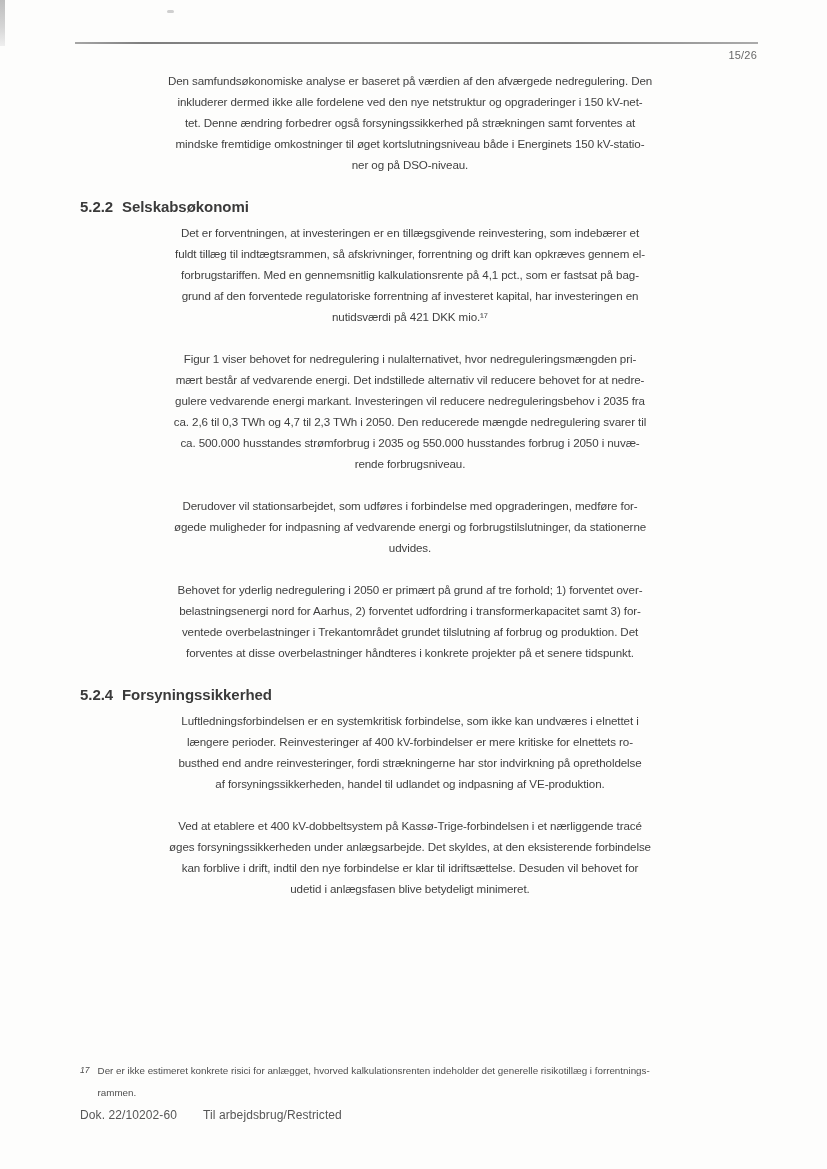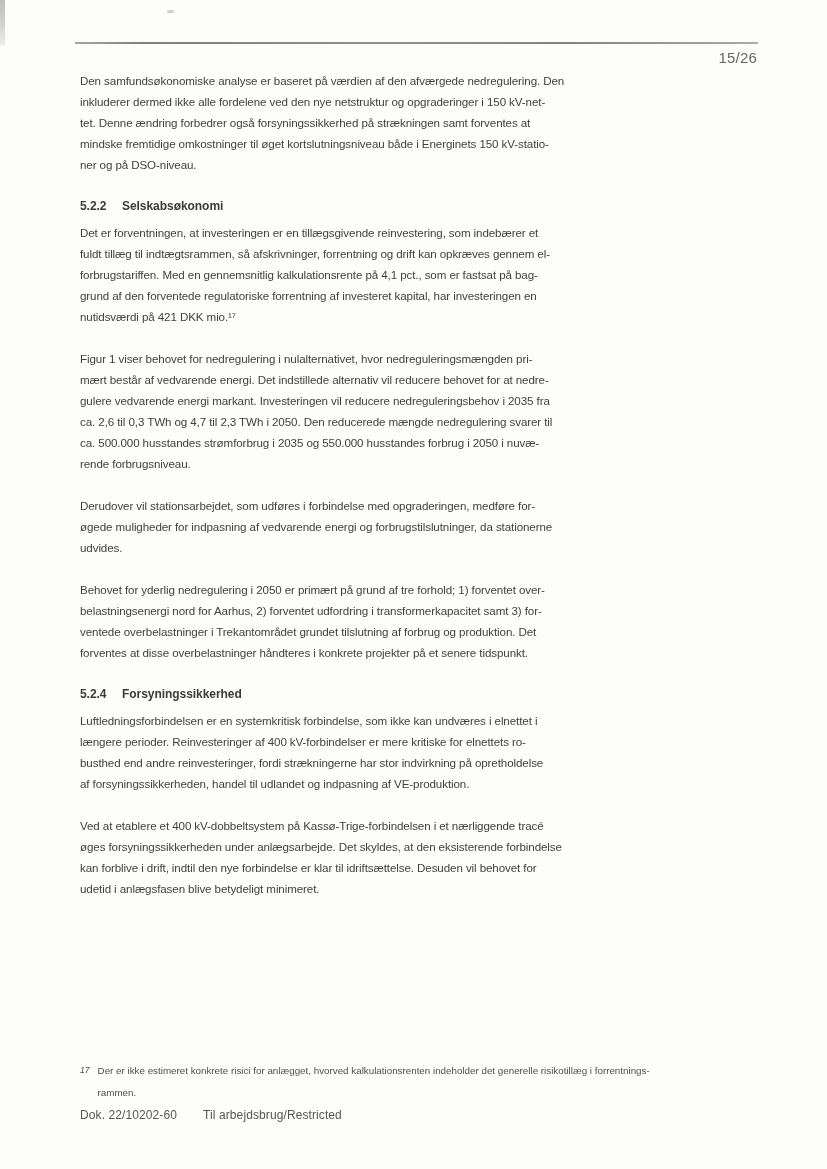--- a/index.html
+++ b/index.html
@@ -20,37 +20,38 @@
   .scan-smudge{
     position:absolute;left:167px;top:10px;width:7px;height:3px;
     background:#cfcfcf;border-radius:2px;
   }
   .top-rule{
     position:absolute;left:75px;top:42px;width:683px;height:2px;
     background:linear-gradient(90deg,#a6a6a6 0%,#7e7e7e 10%,#909090 45%,#838383 72%,#ababab 100%);
   }
   .page-number{
     position:absolute;top:49px;right:70px;
-    font-size:15px;color:#676767;letter-spacing:0.2px;
+    font-size:11px;color:#676767;letter-spacing:0.2px;
   }
   .content{
     position:absolute;left:80px;top:70px;width:660px;
   }
   .content p{
     margin:0 0 21px 0;
     font-size:11.6px;
     line-height:21px;
     letter-spacing:-0.1px;
     white-space:pre-line;
     color:#3f3f3f;
+    text-align:center;
   }
   h2.section-heading{
     display:flex;
     margin:0 0 5px 0;
-    font-size:12px;
+    font-size:15px;
     line-height:21px;
     font-weight:600;
     color:#3a3a3a;
     letter-spacing:-0.05px;
   }
   .heading-number{flex:none;width:42px;}
   .footnote{
     position:absolute;left:80px;top:1060px;width:710px;
     font-size:9.8px;line-height:21.5px;color:#4e4e4e;
   }

